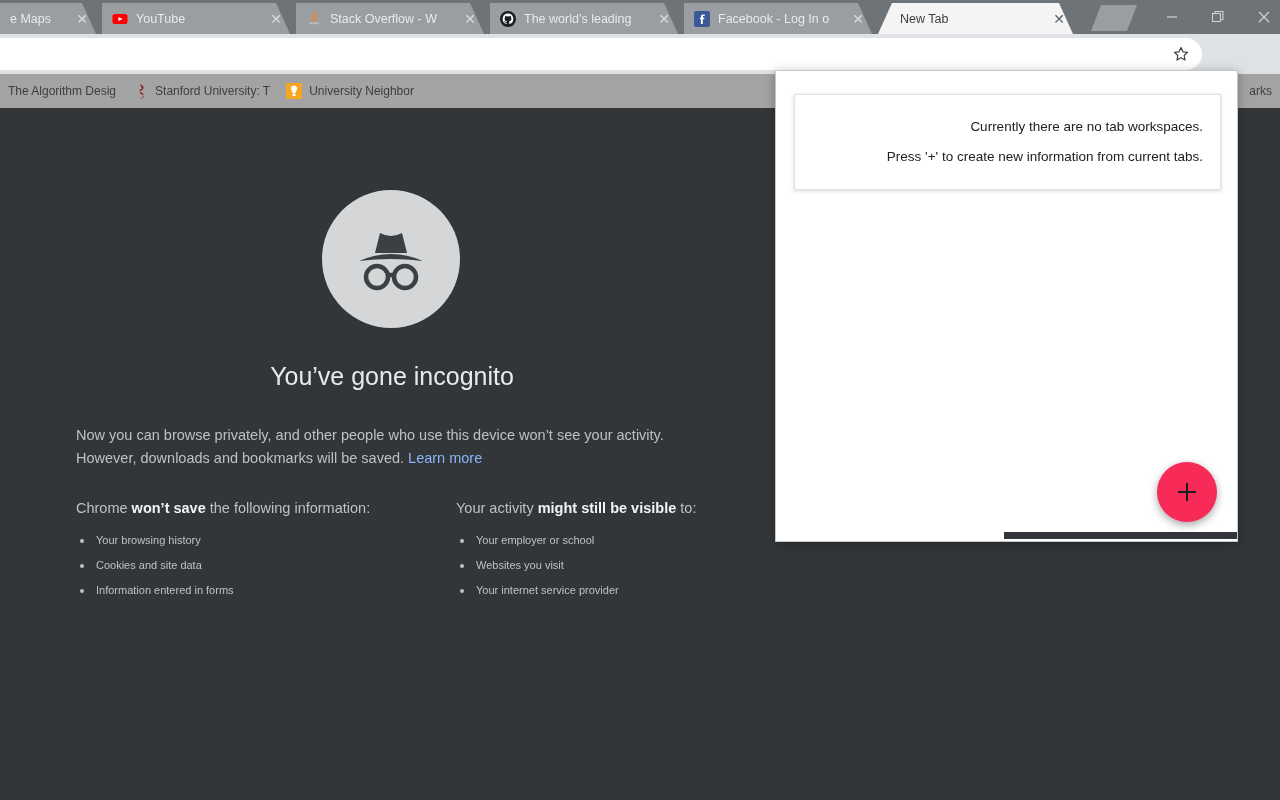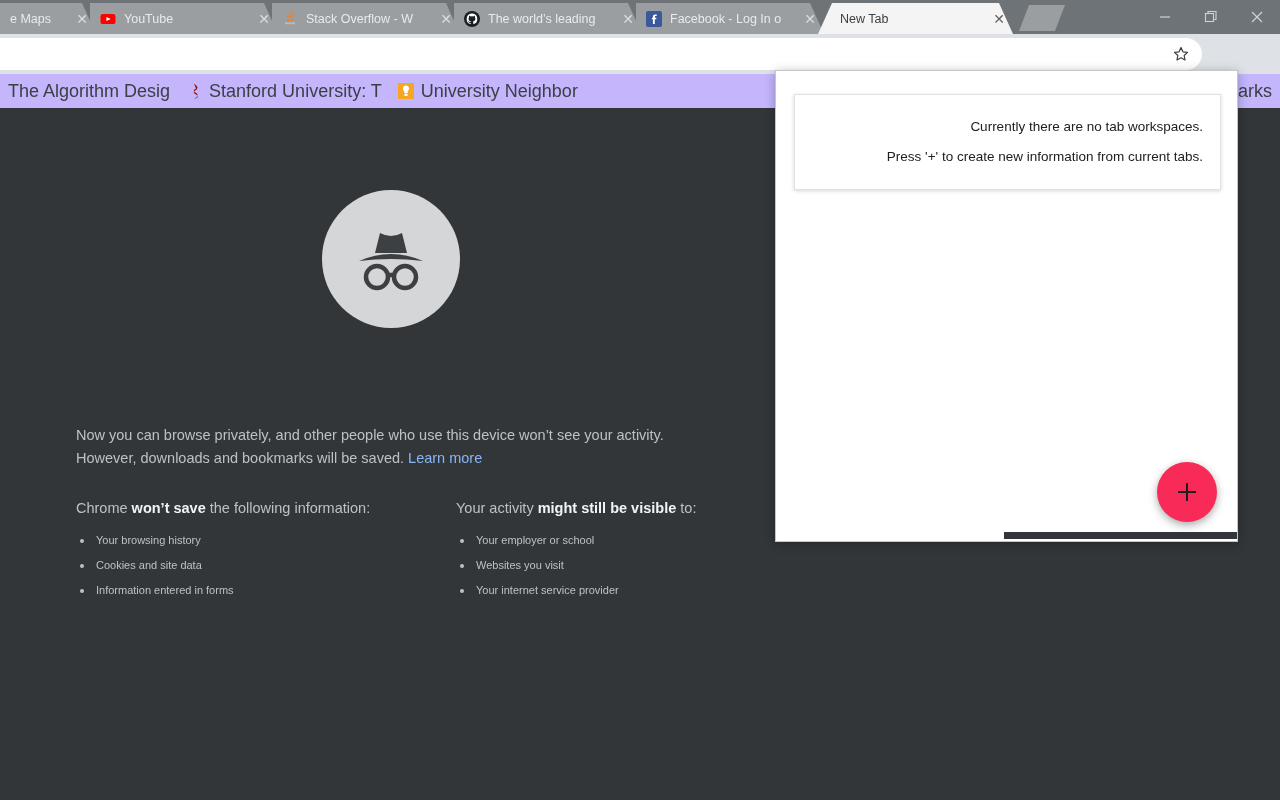--- a/index.html
+++ b/index.html
@@ -8,21 +8,21 @@
     overflow: hidden;
     font-family: "Liberation Sans", sans-serif;
     background: #323639;
   }
 
   
   .tabstrip {
     position: absolute; top: 0; left: 0;
     width: 1280px; height: 34px;
     background: #6e7377;
-    display: flex; align-items: flex-end;
+    display: flex; align-items: flex-end; gap: 12px;
   }
   .tab {
     position: relative;
     height: 31px;
     display: flex; align-items: center;
     padding: 0 6px 0 10px;
     background: #9a9ea1;
     color: #e8eaed;
     font-size: 12.5px;
     white-space: nowrap;
@@ -105,23 +105,23 @@
     position: absolute; left: 1247px; top: 44px;
     display: flex; flex-direction: column; align-items: center;
     gap: 2.5px;
   }
   .menu-btn i { display: block; width: 3px; height: 3px; border-radius: 50%; background: #5f6368; }
 
   
   .bookmarks {
     position: absolute; top: 74px; left: 0;
     width: 1280px; height: 34px;
-    background: #c4b5fd;
+    background: #a3a3a3;
     display: flex; align-items: center;
-    font-size: 18px; color: #3c4043;
+    font-size: 12px; color: #3c4043;
     overflow: hidden;
   }
   .bm {
     display: flex; align-items: center;
     padding: 0 8px; height: 24px;
     white-space: nowrap;
     flex: 0 0 auto;
   }
   .bm .bm-ico { width: 16px; height: 16px; margin-right: 7px; flex: 0 0 16px; }
   .bm-right { margin-left: auto; }
@@ -365,20 +365,21 @@
   <div class="ig-circle">
     <svg width="104" height="104" viewBox="0 0 104 104">
       <path d="M36 46 L41 26 Q52 32 63 26 L68 46 Z" fill="#3c4043"></path>
       <path d="M20 54 Q52 40 84 54 Q52 50 20 54 Z" fill="#3c4043"></path>
       <circle cx="38" cy="70" r="11" fill="none" stroke="#3c4043" stroke-width="4.5"></circle>
       <circle cx="66" cy="70" r="11" fill="none" stroke="#3c4043" stroke-width="4.5"></circle>
       <line x1="49" y1="68" x2="55" y2="68" stroke="#3c4043" stroke-width="4.5"></line>
     </svg>
   </div>
 
+  <div class="ig-title">You’ve gone incognito</div>
 
   <div class="ig-desc">
     <span>Now you can browse privately, and other people who use this device won’t see your activity. However, downloads and bookmarks will be saved. </span><a href="#">Learn more</a>
   </div>
 
   <div class="ig-cols">
     <div class="ig-col">
       <h3><span>Chrome </span><b>won’t save</b><span> the following information:</span></h3>
       <ul>
         <li>Your browsing history</li>

